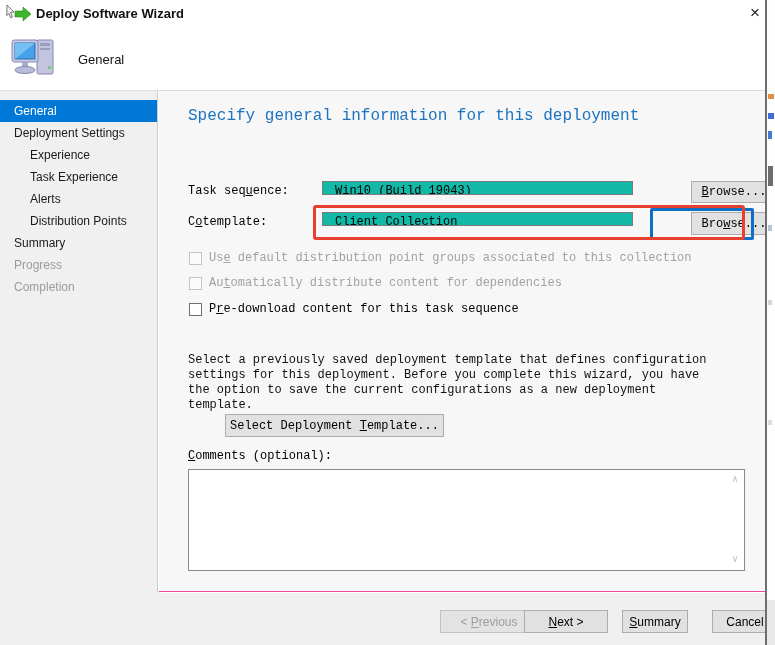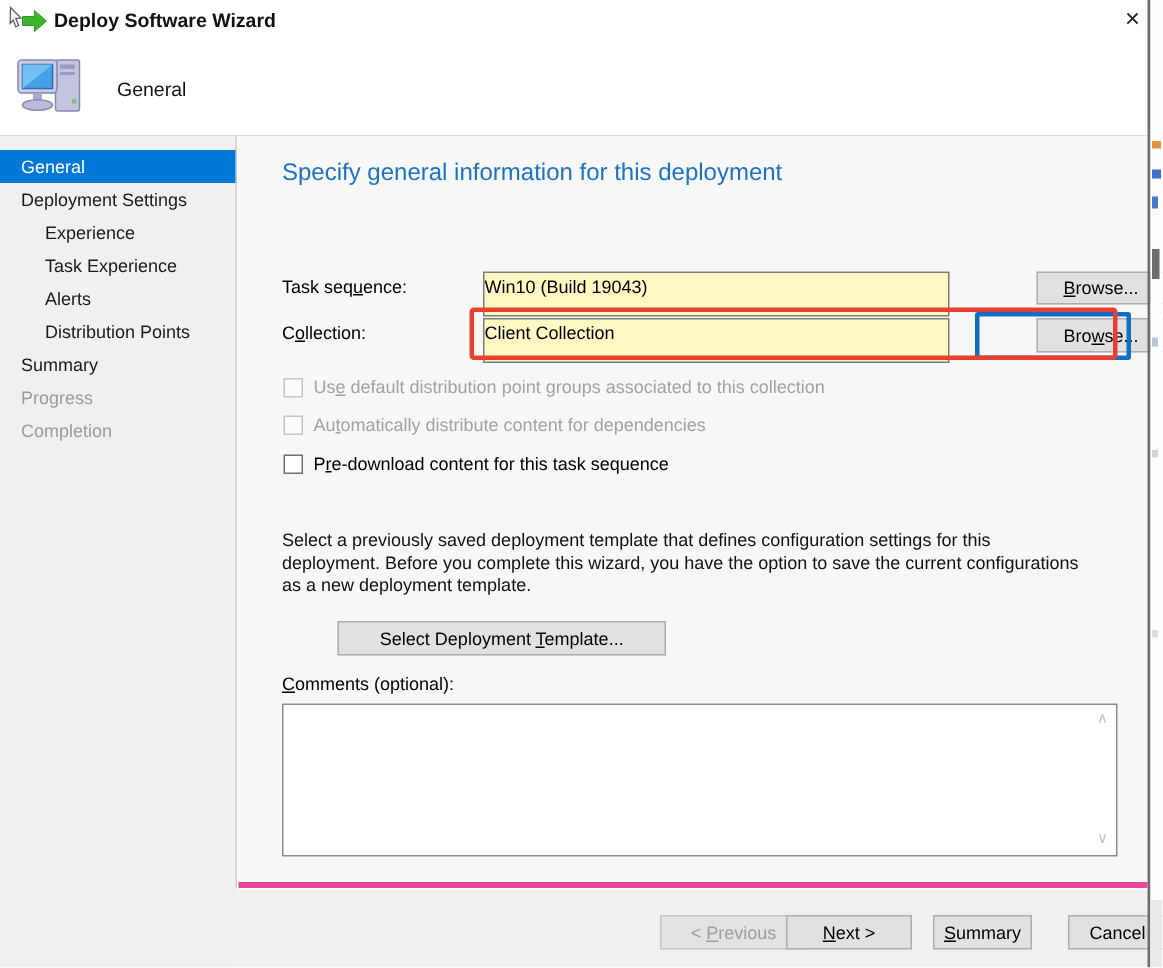--- a/index.html
+++ b/index.html
@@ -26,27 +26,27 @@
   
   #sidebar { position:absolute; left:0; top:91px; width:158px; height:554px;
              background:#f0f0f0; border-right:1px solid #cdcdcd; padding-top:9px; }
   .sb-item { height:22px; line-height:22px; padding-left:14px; color:#1a1a1a; white-space:nowrap; }
   .sb-item.lvl1 { padding-left:30px; }
   .sb-item.selected { background:#0078d7; color:#fff; }
   .sb-item.disabled { color:#9b9b9b; }
 
   
   #content { position:absolute; left:159px; top:91px; width:606px; height:501px;
-             background:#f7f7f7; border-bottom:4px solid #ec4899; }
+             background:#f7f7f7; border-bottom:1px solid #ec4899;font-family:Liberation Mono, monospace; }
   #page-heading { position:absolute; left:29px; top:16px; font-size:16px; }
 
   .field-label { position:absolute; color:#000; }
   .mn { text-decoration:underline; }
-  .textbox { position:absolute; height:30px; background:#fef9c3; border:1px solid #7b7b7b;
-             line-height:19px; padding:0 0; color:#000; overflow:hidden; white-space:nowrap; }
+  .textbox { position:absolute; height:14px; background:#14b8a6; border:1px solid #7b7b7b;
+             line-height:19px; padding:0 12px; color:#000; overflow:hidden; white-space:nowrap; }
   .btn { position:absolute; background:#e1e1e1; border:1px solid #adadad; text-align:center;
          color:#000; font-size:12px; cursor:default; display:flex; align-items:center; justify-content:center;margin-left:36px; }
   .btn.disabled { background:#e3e3e3; border-color:#c3c3c3; color:#9d9d9d; }
 
   #ts-label { left:29px; top:93px; }
   #ts-input { left:163px; top:90px; width:311px; }
   #ts-browse { left:496px; top:90px; width:86px; height:22px; }
   #col-label { left:29px; top:124px; }
   #col-input { left:163px; top:121px; width:311px; }
   #col-browse { left:496px; top:121px; width:86px; height:23px; }
@@ -125,21 +125,21 @@
 
   <div id="content">
     <div id="page-heading" style="color: rgb(29, 115, 191);">Specify general information for this deployment</div>
 
     <div id="ts-label" class="field-label"><span>Task seq</span><span class="mn">u</span><span>ence:</span></div>
     <div id="ts-input" class="textbox">Win10 (Build 19043)</div>
     <div id="ts-browse" class="btn">
         <span><span></span><span class="mn">B</span><span>rowse...</span></span>
       </div>
 
-    <div id="col-label" class="field-label"><span>C</span><span class="mn">o</span><span>llection:</span></div>
+    <div id="col-label" class="field-label"><span>C</span><span class="mn">o</span><span>template:</span></div>
     <div id="col-input" class="textbox">Client Collection</div>
     <div id="col-browse" class="btn">
         <span><span>Bro</span><span class="mn">w</span><span>se...</span></span>
       </div>
 
     <div id="browse-focus-box" style="border-color: rgb(15, 111, 197);"></div>
     <div id="collection-highlight-box" style="border-color: rgb(232, 64, 47);"></div>
 
     <div id="cb1" class="cb-row disabled">
       <span class="cb-box"></span>

